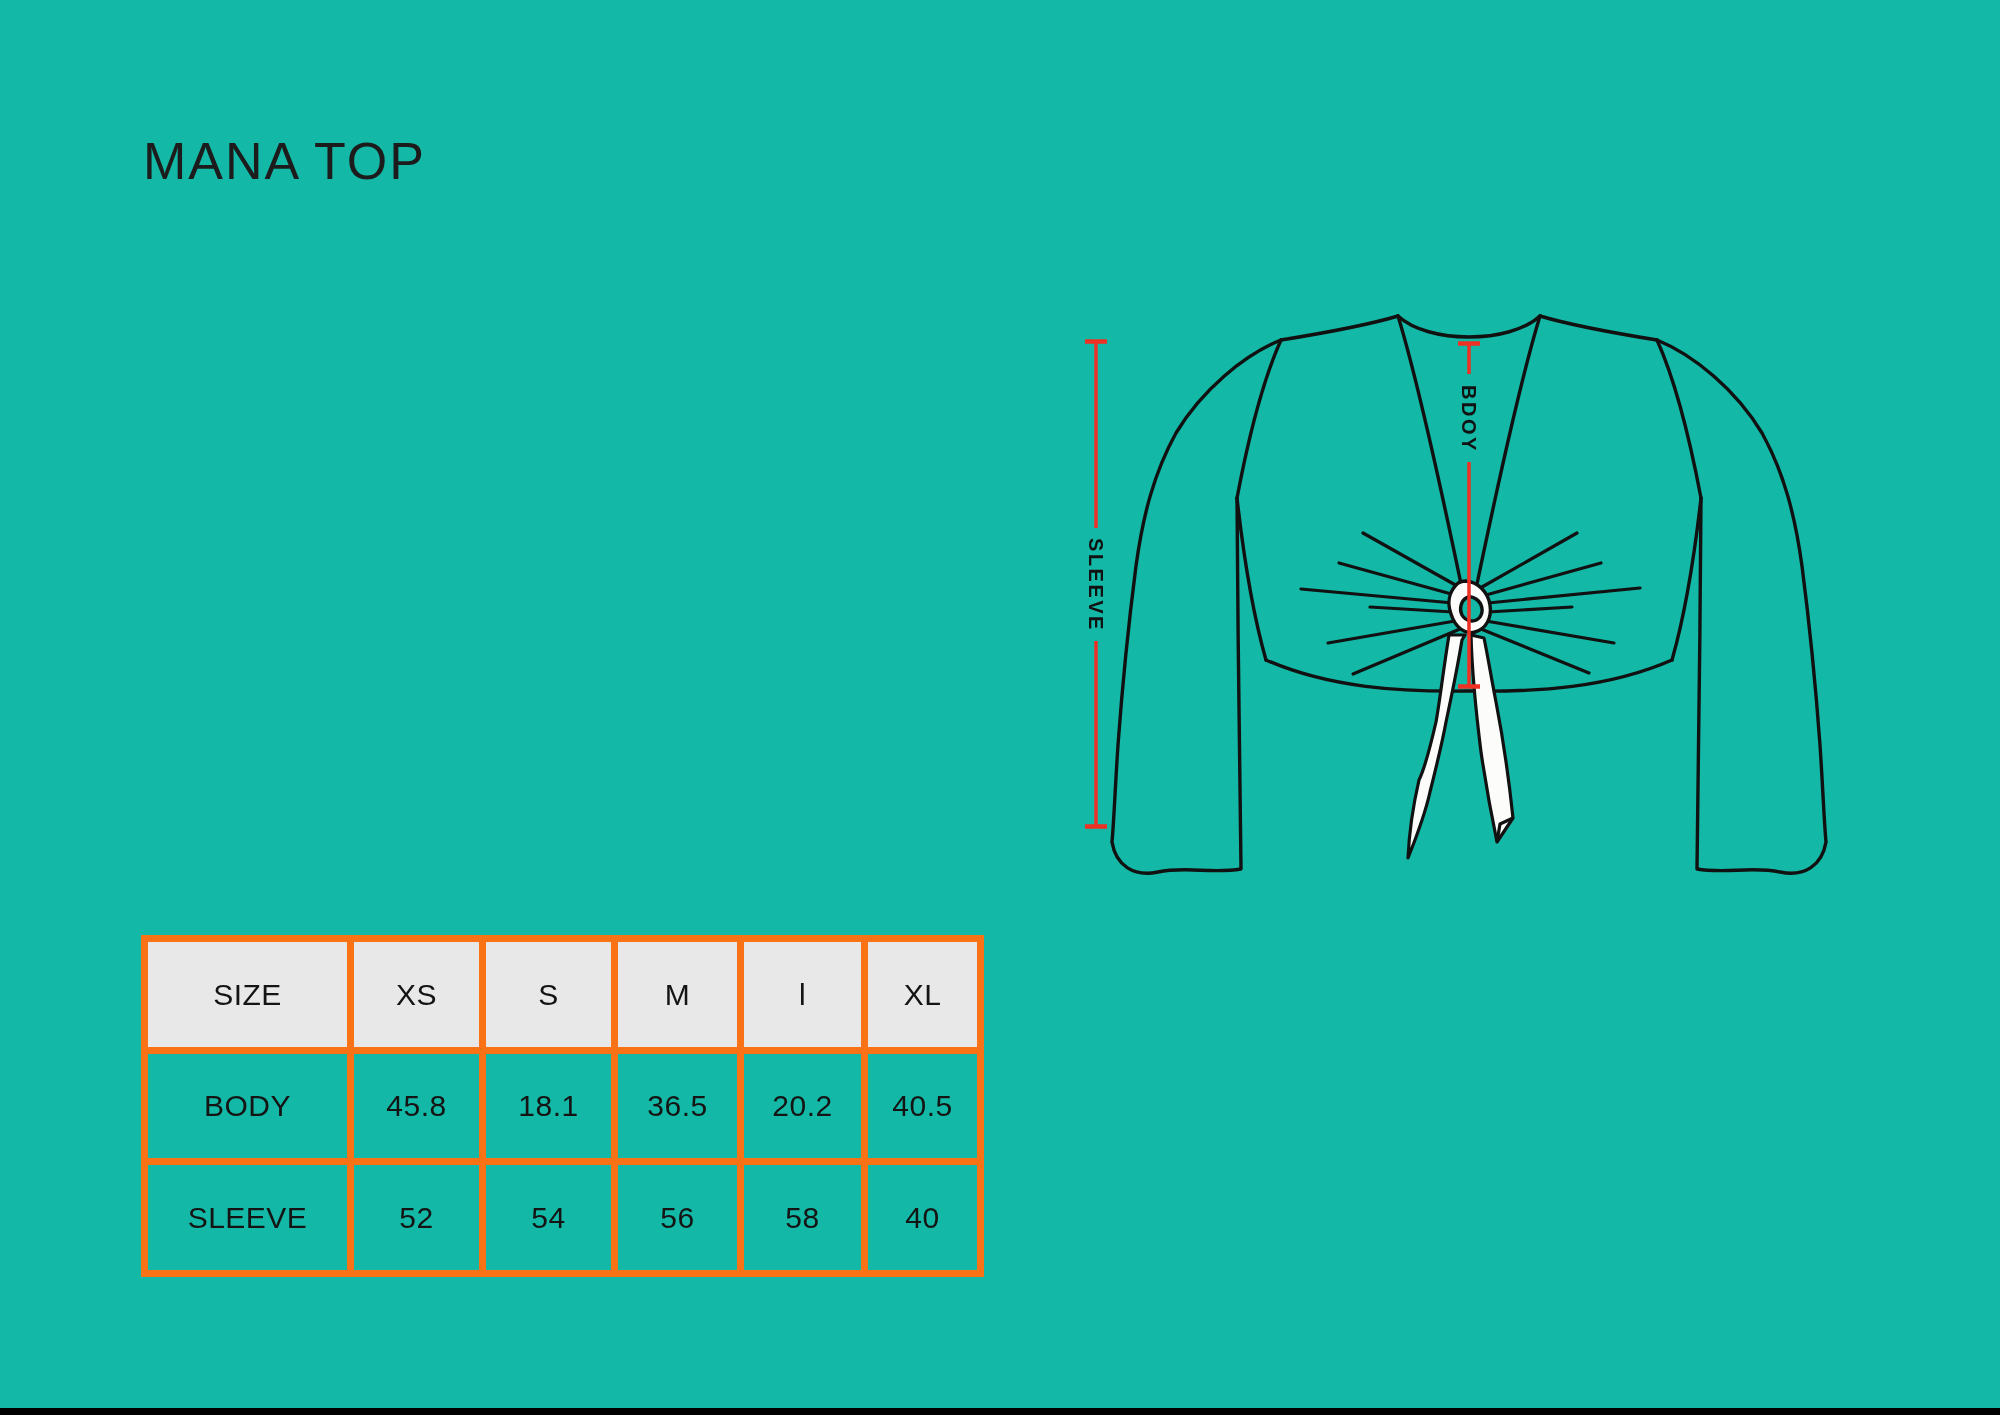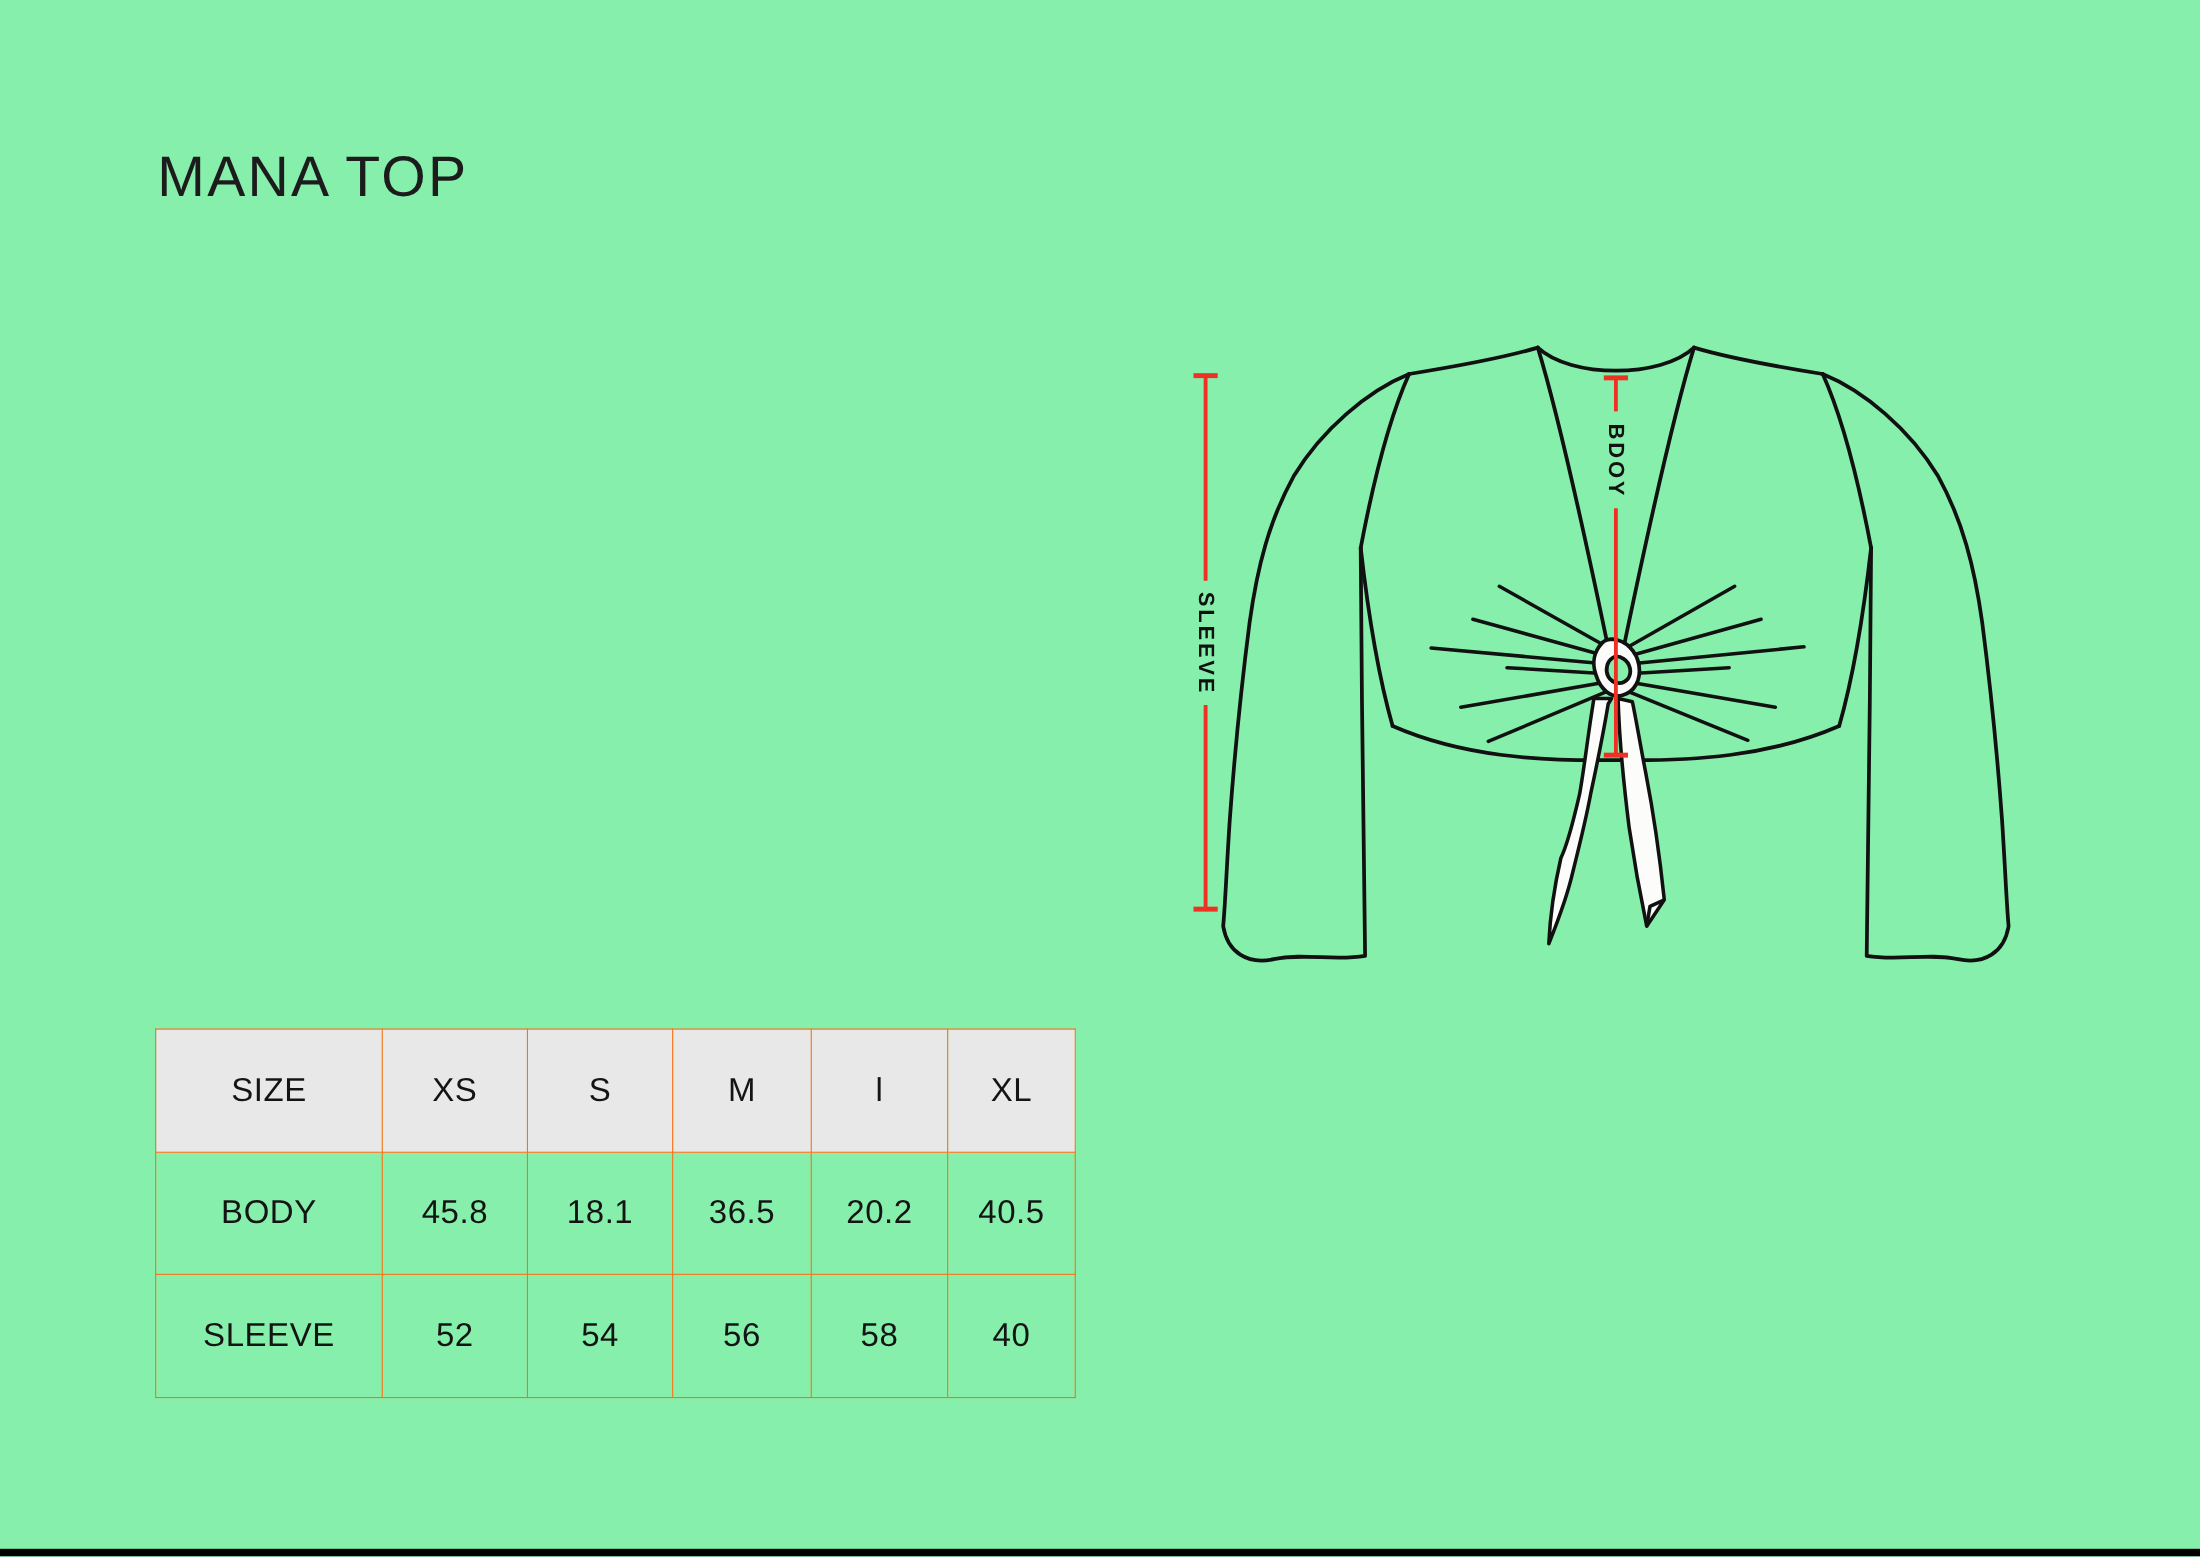--- a/index.html
+++ b/index.html
@@ -1,40 +1,40 @@
 <!DOCTYPE html>
 <html><head>
 <meta charset="utf-8">
 <style>
   html,body { margin:0; padding:0; }
   .page {
     position:relative;
     width:2000px; height:1415px;
-    background:#86efac;
+    background:#14b8a6;
     font-family:"Liberation Sans", sans-serif;
     color:#1a1a1a;
     overflow:hidden;
   }
   .page-title {
     position:absolute; left:143px; top:135px;
     font-size:52px; letter-spacing:2px; line-height:1;
     color:#1c1c1c;
   }
   .chart-heading {
     position:absolute; left:142px; top:808px;
     font-size:38px; letter-spacing:0.5px; line-height:1;
     color:#1c1c1c;
   }
   .size-table {
     position:absolute; left:141px; top:935px;
     width:836px; height:335px;
     border-collapse:collapse; table-layout:fixed;
   }
   .size-table th, .size-table td {
-    border:1px solid #f97316;
+    border:7px solid #f97316;
     text-align:center; vertical-align:middle;
     font-size:30px; font-weight:normal; letter-spacing:0.5px;
     color:#141414;
     padding:0;
   }
   .size-table thead th { background:#e8e8e8; }
   .size-table tr.hdr { height:112px; }
   .size-table tr.r1  { height:111px;margin-left:39px; }
   .size-table tr.r2  { height:112px; }
   .diagram-svg {

